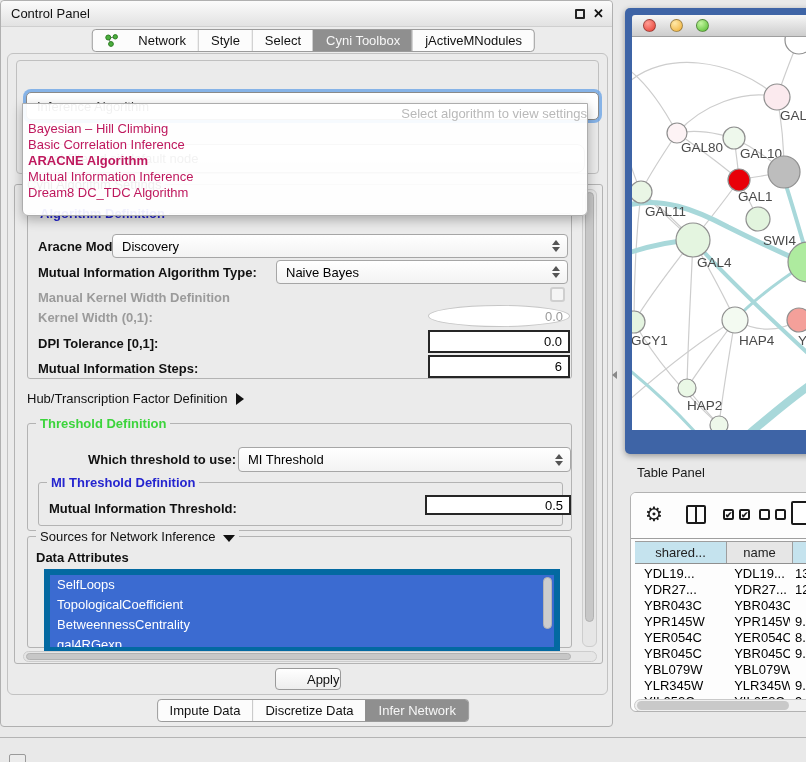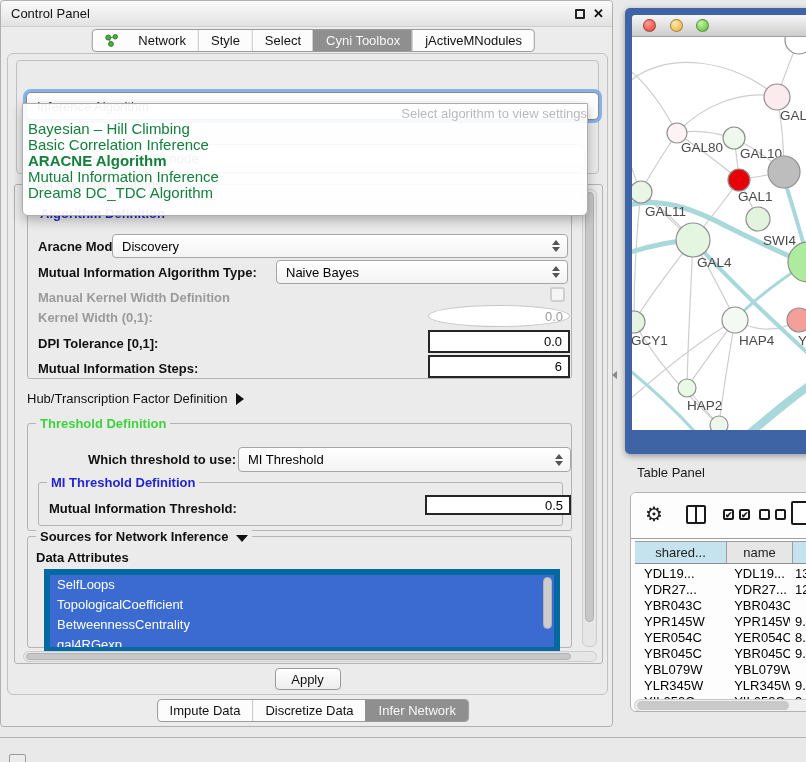--- a/index.html
+++ b/index.html
@@ -39,30 +39,30 @@
   display:flex;align-items:center;padding-left:10px;color:#333}
 .ghost-combo2{position:absolute;left:24px;top:90px;width:553px;height:29px;
   background:linear-gradient(#ffffff,#ececec);border:1px solid #9a9a9a;border-radius:8px;
   display:flex;align-items:center;padding-left:13px;color:#444}
 
 
 .dropdown{position:absolute;left:14px;top:49px;width:566px;height:113px;z-index:30;
   background:rgba(255,255,255,0.93);border:1px solid #adadad;border-radius:0 0 6px 6px;
   box-shadow:0 4px 12px rgba(0,0,0,0.28);padding-top:2px}
 .dd-ph{text-align:right;color:#b9b9b9;font-size:13px;height:15px;line-height:15px}
-.dd-item{height:16px;line-height:16px;padding-left:5px;font-size:15px;color:#15803d;white-space:nowrap}
+.dd-item{height:16px;line-height:16px;padding-left:5px;font-size:13px;color:#be185d;white-space:nowrap}
 .dd-item.selected{font-weight:bold}
 
 
 .groupbox{position:absolute;border:1px solid #b3b3b3;border-radius:3px}
 .legend{position:absolute;top:-8px;left:8px;background:#ebebeb;padding:0 4px;font-size:13px;
   line-height:15px;white-space:nowrap;font-weight:bold}
 .legend.blue{color:#2525cf}
 .legend.green{color:#3cd43c}
-.legend.plain{font-weight:bold;color:#111}
+.legend.plain{font-weight:normal;color:#111}
 
 .lbl{position:absolute;font-size:13px;font-weight:bold;white-space:nowrap;color:#111}
 .lbl.dis{color:#9b9b9b}
 .lbl.norm{font-weight:normal}
 
 .combo{position:absolute;background:linear-gradient(#ffffff,#f3f3f3);border:1px solid #a6a6a6;
   border-radius:4px;display:flex;align-items:center;padding-left:9px;font-size:13px;color:#000}
 .spin{position:absolute;right:7px;top:50%;transform:translateY(-50%);display:flex;
   flex-direction:column;gap:2px}
 .tri-up{width:0;height:0;border-left:4px solid transparent;border-right:4px solid transparent;
@@ -85,21 +85,21 @@
 
 .attrlist{position:absolute;background:#fff;border:6px solid #0369a1;overflow:hidden}
 .attr-item{height:20px;line-height:20px;color:#fff;padding-left:7px;font-size:13px;white-space:nowrap}
 .attr-sb{position:absolute;right:2px;top:2px;width:9px;height:52px;background:#cdcdcd;
   border:1px solid #b3b3b3;border-radius:5px}
 
 .sb-track{position:absolute;background:#e6e6e6;border:1px solid #cdcdcd;border-radius:6px}
 .sb-thumb{position:absolute;background:#c7c7c7;border:1px solid #b2b2b2;border-radius:6px}
 
 .btn{position:absolute;background:linear-gradient(#ffffff,#ededed);border:1px solid #9a9a9a;
-  border-radius:4px;font-size:13px;color:#111;display:flex;align-items:center;justify-content:center}
+  border-radius:4px;font-size:13px;color:#111;display:flex;align-items:center;justify-content:flex-end}
 
 
 .net-window{position:absolute;left:625px;top:8px;width:190px;height:446px;background:#3e64a6;
   border-radius:5px 0 0 5px;box-shadow:0 2px 6px rgba(0,0,0,0.35)}
 .net-titlebar{position:absolute;left:7px;top:7px;width:183px;height:22px;
   background:linear-gradient(#f6f6f6,#cdcdcd);border-bottom:1px solid #9f9f9f;border-radius:3px 3px 0 0}
 .light{position:absolute;top:4px;width:13px;height:13px;border-radius:50%;
   border:1px solid rgba(0,0,0,0.35)}
 .light.red{left:11px;background:radial-gradient(circle at 35% 30%,#ff9d94,#e63b30)}
 .light.yellow{left:38px;background:radial-gradient(circle at 35% 30%,#ffe9a8,#eeae35)}

